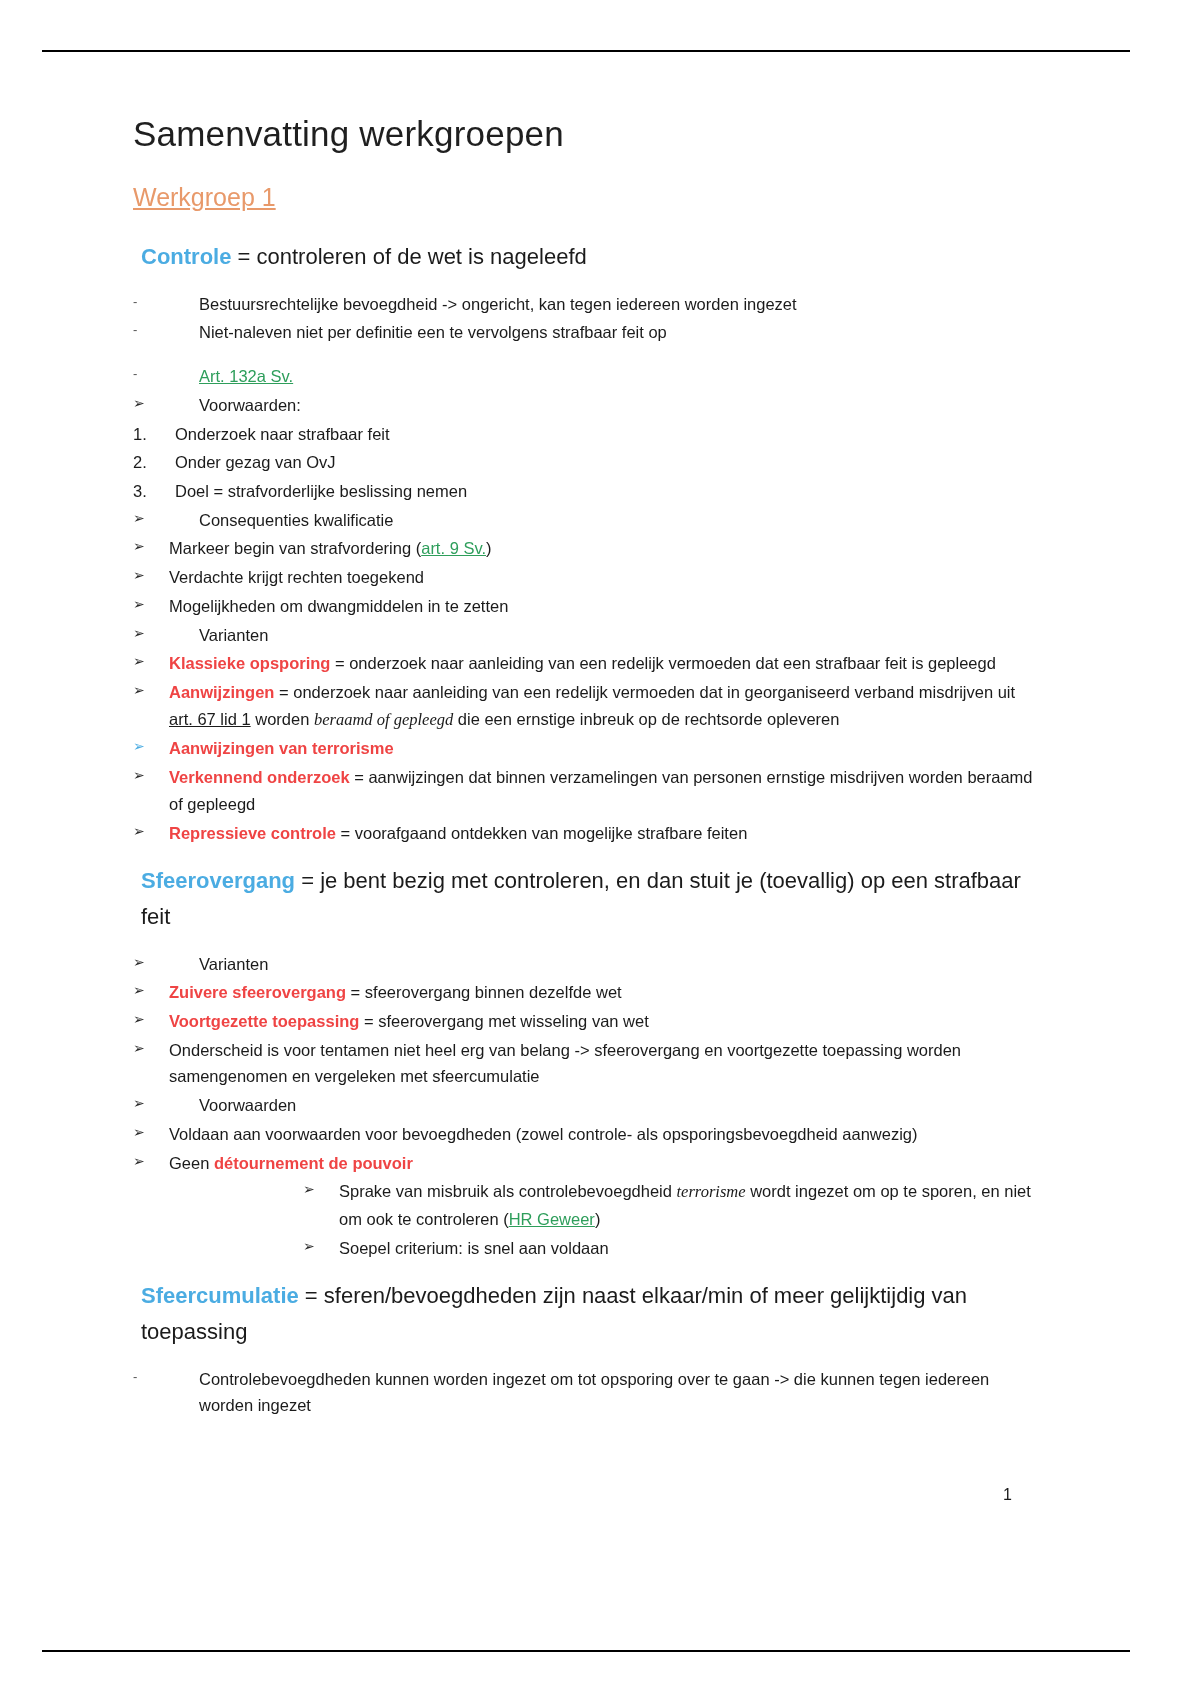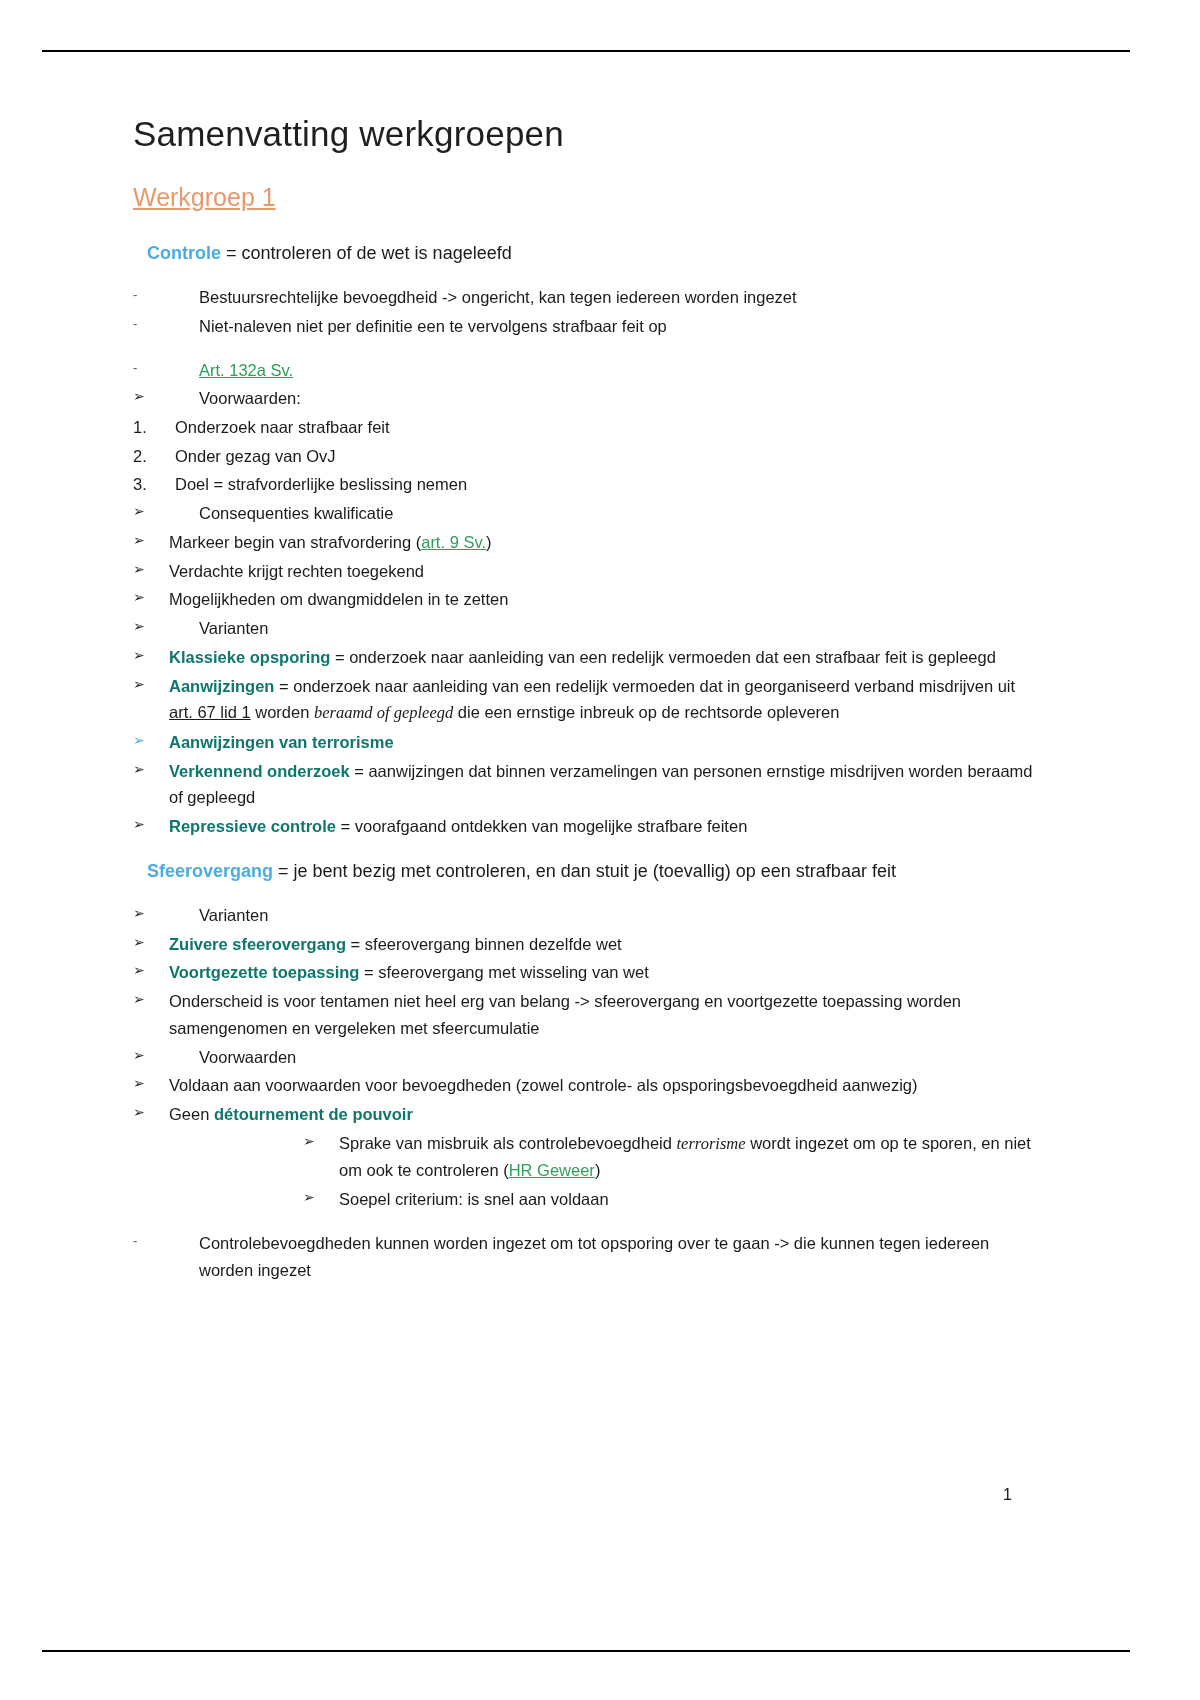--- a/index.html
+++ b/index.html
@@ -20,25 +20,25 @@
   h1.doc-title{
     font-size:35px;font-weight:400;line-height:1.25;
     color:#1f1f1f;margin:0 0 26px 0;letter-spacing:.2px;
   }
   h2.sec-title{
     font-size:25px;font-weight:400;line-height:1.25;
     color:#e8996a;margin:0 0 26px 0;text-decoration:underline;
   }
 
   .para{
-    font-size:18px;line-height:1.62;margin:0 0 16px 14px;color:#1b1b1b;
+    font-size:22px;line-height:1.62;margin:0 0 16px 8px;color:#1b1b1b;
   }
 
   .term-light{color:#4bace2;font-weight:700;}
-  .term-dark{color:#0f766e;font-weight:700;}
+  .term-dark{color:#ef4444;font-weight:700;}
   .link-green{color:#2e9e5b;text-decoration:underline;}
   .u{text-decoration:underline;}
   .i{font-style:italic;font-family:Liberation Serif, serif;}
 
   ul.lvl{list-style:none;margin:0;padding:0;}
   li.row{
     position:relative;
     font-size:16.5px;line-height:1.62;
     color:#1b1b1b;
     margin:0 0 2px 0;
@@ -234,20 +234,23 @@
         <span class="txt"><span>Sprake van misbruik als controlebevoegdheid </span><span class="i">terrorisme</span><span> wordt ingezet om op te sporen, en niet om ook te controleren (</span><a class="link-green" href="#">HR Geweer</a><span>)</span></span>
       </li>
       <li class="row" style="padding-left:36px">
         <span class="bullet arrow">➢</span>
         <span class="txt">Soepel criterium: is snel aan voldaan</span>
       </li>
     </ul>
 
     <div class="block-gap"></div>
 
+    <p class="para">
+      <span class="term-light">Sfeercumulatie</span><span> = sferen/bevoegdheden zijn naast elkaar/min of meer gelijktijdig van toepassing</span>
+    </p>
 
     <ul class="lvl ind1">
       <li class="row">
         <span class="bullet dash">-</span>
         <span class="txt">Controlebevoegdheden kunnen worden ingezet om tot opsporing over te gaan -&gt; die kunnen tegen iedereen worden ingezet</span>
       </li>
     </ul>
 
   </div>
 

